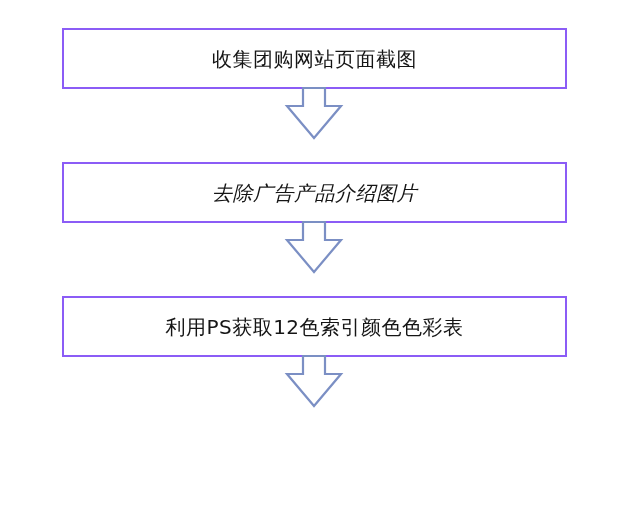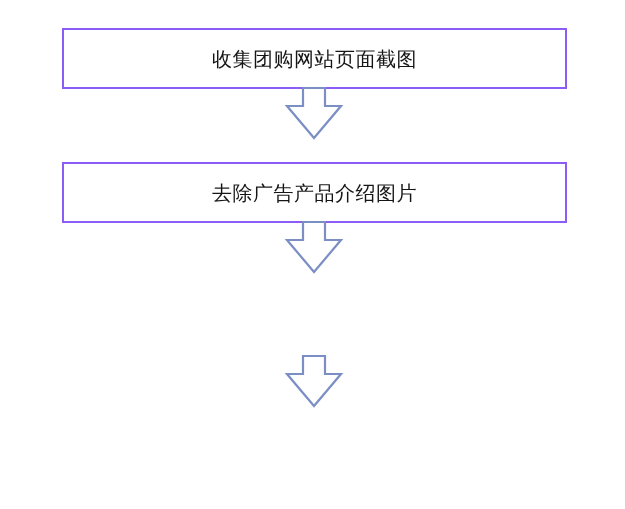--- a/index.html
+++ b/index.html
@@ -30,21 +30,21 @@
   .node-label {
     font-size: 20px;
     line-height: 1.2;
     color: #151515;
     letter-spacing: 0.5px;
     white-space: nowrap;
     text-align: center;
     font-weight: 400;
   }
   .node-1 { left: 62px;  top: 28px;  width: 505px; height: 61px;  border-width: 2px; }
-  .node-2 { left: 62px;  top: 162px; width: 505px; height: 61px;  border-width: 2px; }
+  .node-2 { left: 62px;  top: 162px; width: 505px; height: 61px;  border-width: 2px; font-style: italic; }
   .node-3 { left: 62px;  top: 296px; width: 505px; height: 61px;  border-width: 2px; }
   .node-4 { left: 62px;  top: 424px; width: 505px; height: 70px;  border-width: 3px; }
 
   .connector {
     position: absolute;
     left: 286px;
     width: 56px;
     height: 58px;
   }
   .connector svg {
@@ -81,20 +81,23 @@
   <div class="node node-2">
     <span class="node-label">去除广告产品介绍图片</span>
   </div>
 
   <div class="connector connector-2">
     <svg viewBox="0 0 56 58" xmlns="http://www.w3.org/2000/svg" aria-hidden="true">
       <polygon class="arrow-outline" points="17,1 39,1 39,19 55,19 28,51 1,19 17,19"></polygon>
     </svg>
   </div>
 
+  <div class="node node-3">
+    <span class="node-label">利用PS获取12色索引颜色色彩表</span>
+  </div>
 
   <div class="connector connector-3">
     <svg viewBox="0 0 56 58" xmlns="http://www.w3.org/2000/svg" aria-hidden="true">
       <polygon class="arrow-outline" points="17,1 39,1 39,19 55,19 28,51 1,19 17,19"></polygon>
     </svg>
   </div>
 
 
 </div>
 

